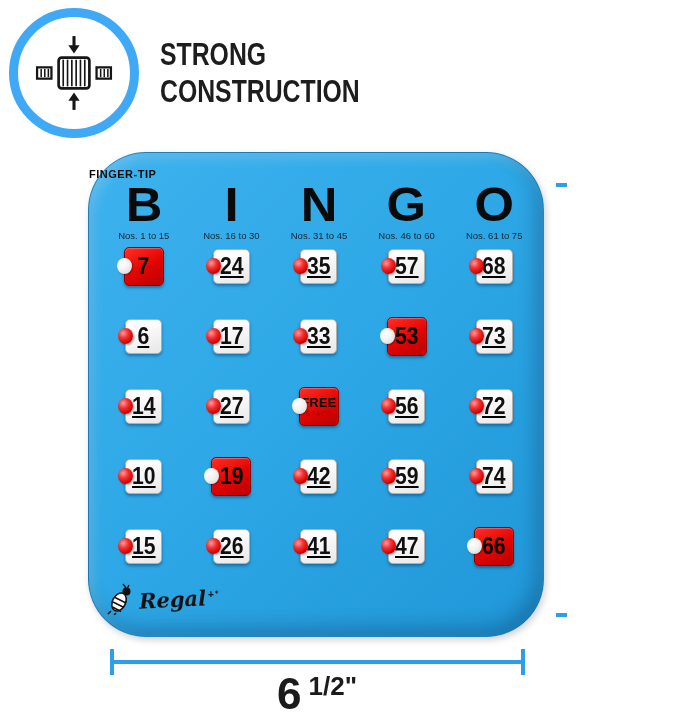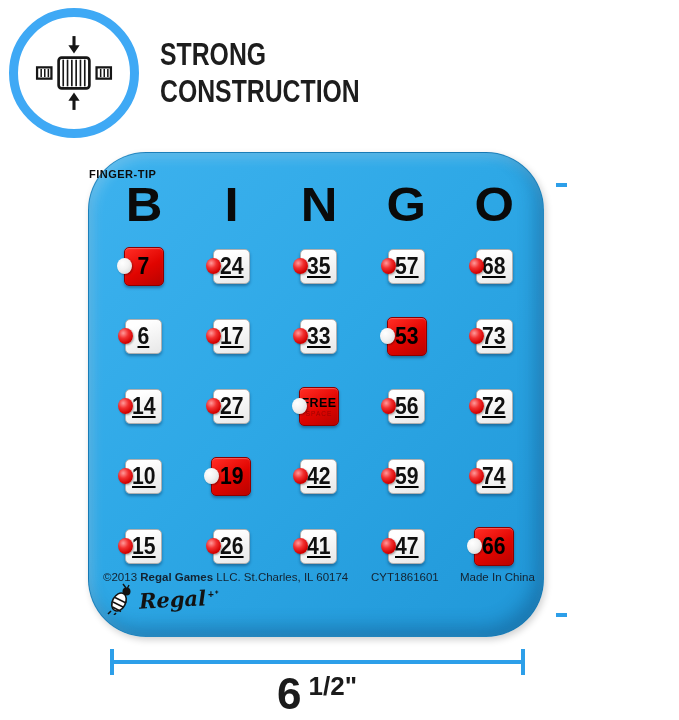--- a/index.html
+++ b/index.html
@@ -114,20 +114,27 @@
 
   <div class="card">
     <div class="fingertip">FINGER-TIP</div>
     <div class="letters-row">
         <div class="bingo-letter">B</div>
         <div class="bingo-letter">I</div>
         <div class="bingo-letter">N</div>
         <div class="bingo-letter">G</div>
         <div class="bingo-letter">O</div>
       </div>
+    <div class="ranges-row">
+        <div class="range-label">Nos. 1 to 15</div>
+        <div class="range-label">Nos. 16 to 30</div>
+        <div class="range-label">Nos. 31 to 45</div>
+        <div class="range-label">Nos. 46 to 60</div>
+        <div class="range-label">Nos. 61 to 75</div>
+      </div>
     <div class="grid">
         <div class="cell">
           <div class="window closed">
             <span class="num">7</span>
             <span class="knob knob-white"></span>
           </div>
         </div>
         <div class="cell">
           <div class="window open">
             <span class="num">24</span>
@@ -268,24 +275,20 @@
           </div>
         </div>
         <div class="cell">
           <div class="window closed">
             <span class="num">66</span>
             <span class="knob knob-white"></span>
           </div>
         </div>
       </div>
 
-    <div class="card-footer">
-      <div class="footer-left"><span>©2013 </span><span class="brand-bold">Regal Games</span><span> LLC. St.Charles, IL 60174</span><span class="footer-code">CYT1861601</span><span class="footer-origin">Made In China</span>
-      </div>
-    </div>
 
     <div class="logo-row">
       <svg width="28" height="32" viewBox="0 0 28 32">
         <line x1="16" y1="1" x2="19" y2="5" stroke="#121212" stroke-width="1.4"></line>
         <line x1="22" y1="2" x2="20" y2="6" stroke="#121212" stroke-width="1.4"></line>
         <circle cx="19.5" cy="8.5" r="4" fill="#121212"></circle>
         <ellipse cx="12" cy="19" rx="6.5" ry="9.5" transform="rotate(28 12 19)" fill="#fff" stroke="#121212" stroke-width="1.6"></ellipse>
         <line x1="8" y1="14.5" x2="19" y2="20" stroke="#121212" stroke-width="1.5"></line>
         <line x1="6" y1="19" x2="17" y2="24.5" stroke="#121212" stroke-width="1.5"></line>
         <line x1="5.5" y1="24" x2="14" y2="28.5" stroke="#121212" stroke-width="1.5"></line>

